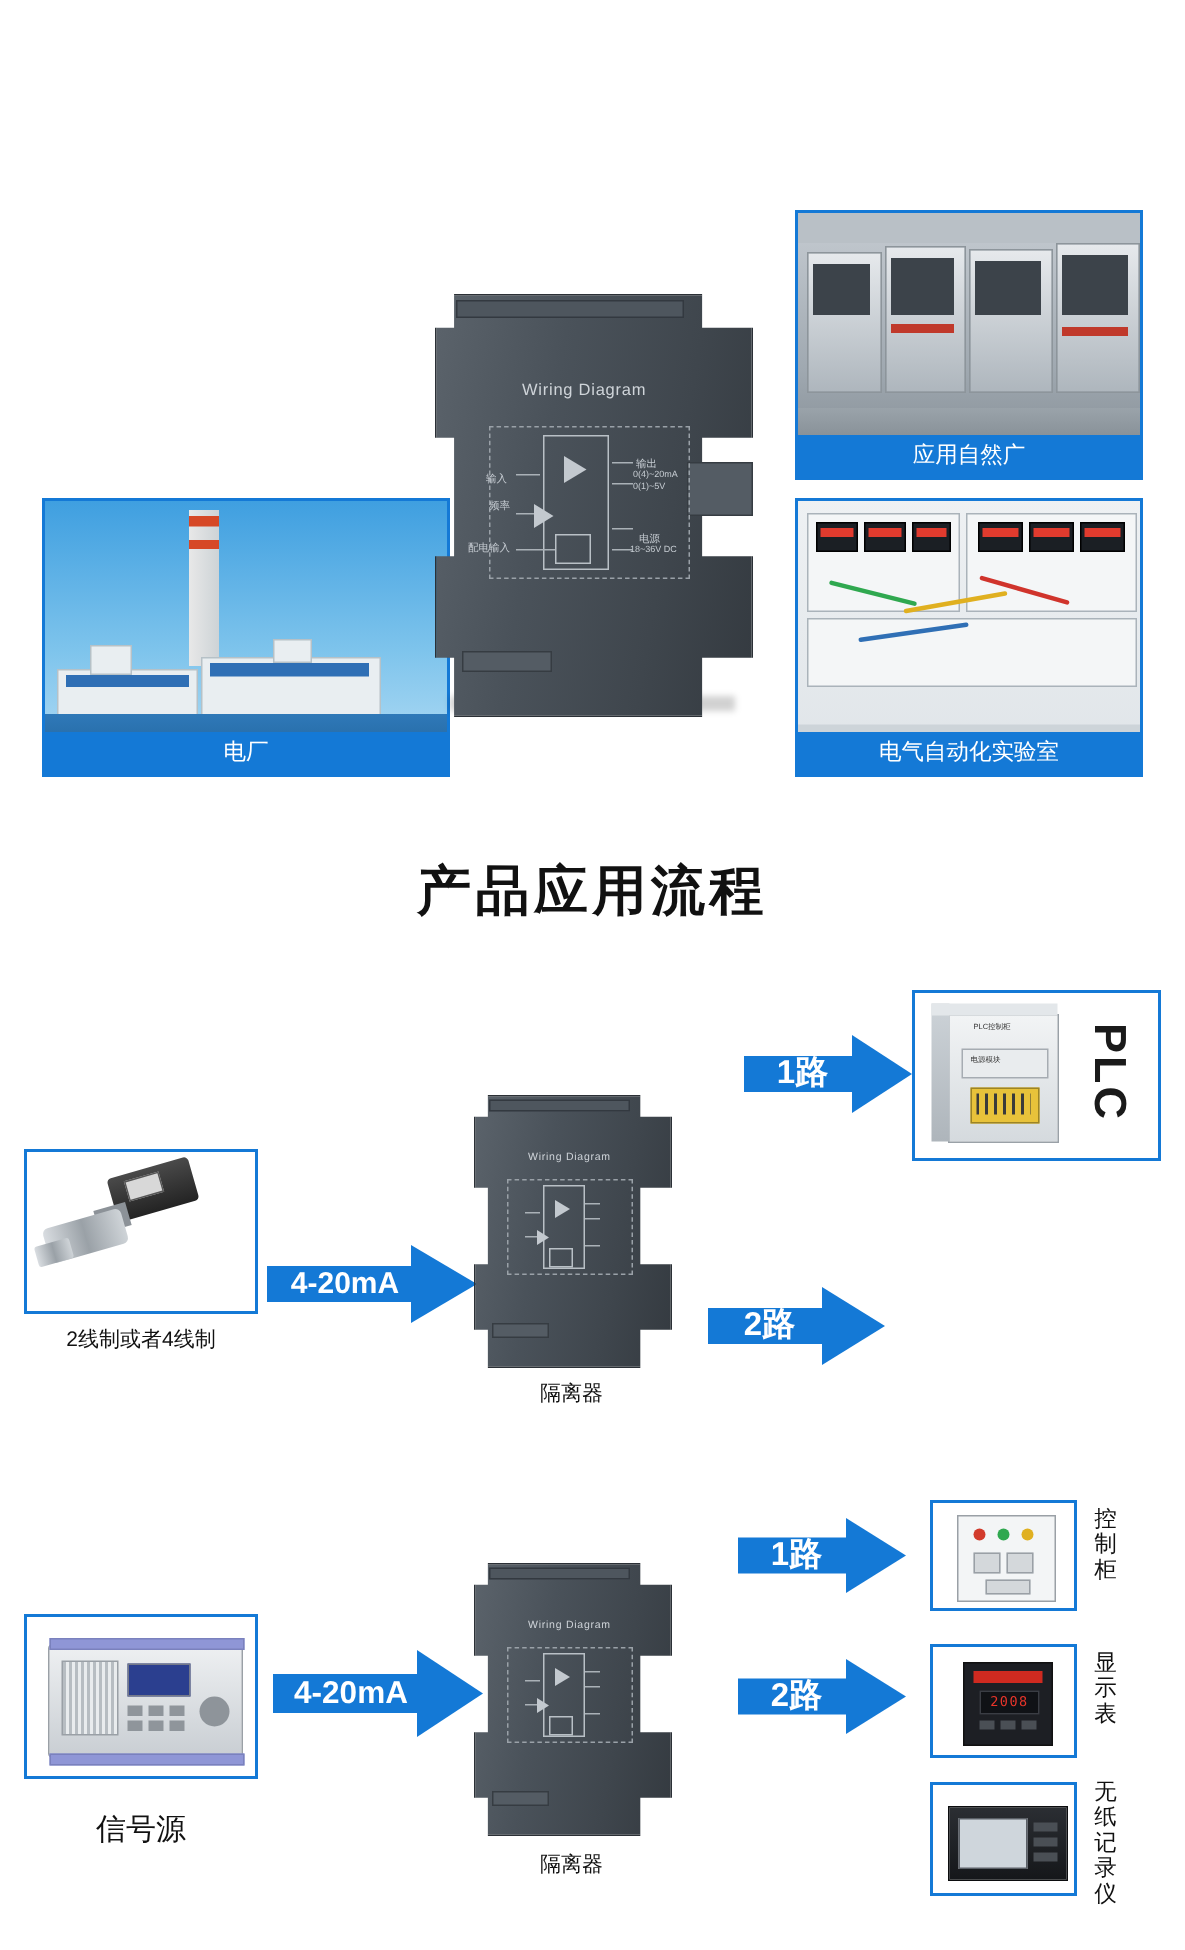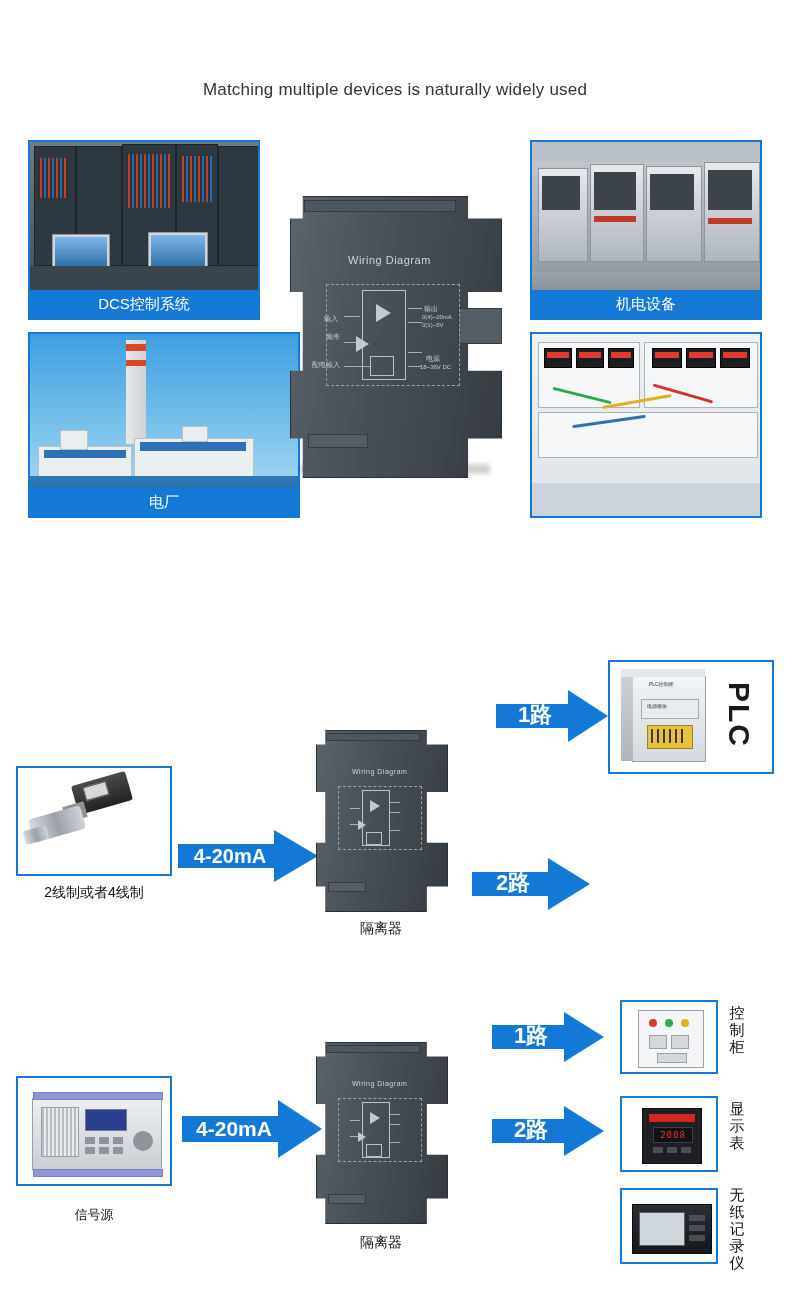--- a/index.html
+++ b/index.html
@@ -130,44 +130,21 @@
   .recorder{position:absolute;background:linear-gradient(180deg,#2b2e33,#15171a);border:1px solid #0b0c0e;}
   .recorder .scr{position:absolute;background:#cfd6dc;border:1px solid #5a5f66;}
   .recorder .b{position:absolute;background:#4a4f55;}
 
 </style>
 </head>
 <body>
 
 <div class="page">
 
-  <div class="s1-sub">Matching multiple devices is naturally widely used</div>
-
-  <div class="card" style="left:28px;top:140px;width:232px;height:180px;">
-    <div class="ph ph-dcs">
-      <div class="rack" style="left:4px;top:4px;width:40px;height:118px;"></div>
-      <div class="rack" style="left:46px;top:4px;width:44px;height:118px;"></div>
-      <div class="rack" style="left:92px;top:2px;width:52px;height:120px;"></div>
-      <div class="rack" style="left:146px;top:2px;width:40px;height:120px;"></div>
-      <div class="rack" style="left:188px;top:4px;width:40px;height:118px;"></div>
-      <div class="wirebank" style="left:96px;top:12px;width:44px;height:54px;"></div>
-      <div class="wirebank" style="left:150px;top:14px;width:32px;height:46px;"></div>
-      <div class="wirebank" style="left:8px;top:16px;width:30px;height:40px;"></div>
-      <div class="laptop" style="left:22px;top:92px;width:56px;height:38px;">
-        <div class="scr"></div>
-          <div class="base"></div>
-      </div>
-      <div class="laptop" style="left:118px;top:90px;width:58px;height:40px;">
-        <div class="scr"></div>
-          <div class="base"></div>
-      </div>
-      <div style="position:absolute;left:0;bottom:28px;width:100%;height:24px;background:#3a444d;"></div>
-    </div>
-    <div class="cap">DCS控制系统</div>
-  </div>
+
 
   <div class="card" style="left:28px;top:332px;width:272px;height:186px;text-decoration:underline;">
     <div class="ph ph-plant">
       <div class="stack" style="left:96px;top:6px;width:20px;height:104px;"></div>
       <div class="stackband" style="left:96px;top:10px;width:20px;height:7px;"></div>
       <div class="stackband" style="left:96px;top:26px;width:20px;height:6px;"></div>
       <div class="bld" style="left:8px;top:112px;width:92px;height:34px;"></div>
       <div class="bld" style="left:104px;top:104px;width:118px;height:42px;"></div>
       <div class="bldblue" style="left:110px;top:108px;width:106px;height:9px;"></div>
       <div class="bldblue" style="left:14px;top:116px;width:82px;height:8px;"></div>
@@ -186,21 +163,21 @@
       <div class="mach" style="left:58px;top:22px;width:52px;height:96px;"></div>
       <div class="machdark" style="left:62px;top:30px;width:42px;height:38px;"></div>
       <div class="red" style="left:62px;top:74px;width:42px;height:6px;"></div>
       <div class="mach" style="left:114px;top:24px;width:54px;height:94px;"></div>
       <div class="machdark" style="left:118px;top:32px;width:44px;height:36px;"></div>
       <div class="mach" style="left:172px;top:20px;width:54px;height:98px;"></div>
       <div class="machdark" style="left:176px;top:28px;width:44px;height:40px;"></div>
       <div class="red" style="left:176px;top:76px;width:44px;height:6px;"></div>
       <div style="position:absolute;left:0;top:0;width:100%;height:20px;background:#b9c0c6;"></div>
     </div>
-    <div class="cap">机电设备</div>
+    <div class="cap">应用自然广</div>
   </div>
 
   <div class="card" style="left:530px;top:332px;width:232px;height:186px;">
     <div class="ph ph-lab">
       <div class="panel" style="left:6px;top:8px;width:100px;height:64px;"></div>
       <div class="panel" style="left:112px;top:8px;width:112px;height:64px;"></div>
       <div class="meter" style="left:12px;top:14px;width:26px;height:18px;">
           <i></i>
         </div>
       <div class="meter" style="left:44px;top:14px;width:26px;height:18px;">
@@ -218,20 +195,21 @@
       <div class="meter" style="left:188px;top:14px;width:28px;height:18px;">
           <i></i>
         </div>
       <div class="panel" style="left:6px;top:78px;width:218px;height:44px;"></div>
       <div class="wire" style="left:20px;top:60px;width:60px;background:#2fa84f;transform:rotate(14deg);"></div>
       <div class="wire" style="left:70px;top:66px;width:70px;background:#e0b020;transform:rotate(-10deg);"></div>
       <div class="wire" style="left:120px;top:58px;width:62px;background:#d0342c;transform:rotate(16deg);"></div>
       <div class="wire" style="left:40px;top:86px;width:74px;background:#2f6fb5;transform:rotate(-8deg);"></div>
       <div class="bench"></div>
     </div>
+    <div class="cap">电气自动化实验室</div>
   </div>
 
   <div class="dev" style="left:290px;top:196px;width:210px;height:280px;">
     <div class="shadow" style="left:10px;top:268px;width:190px;height:10px;"></div>
     <div class="body" style="clip-path:polygon(6% 0,84% 0,84% 8%,100% 8%,100% 34%,84% 34%,84% 62%,100% 62%,100% 86%,84% 86%,84% 100%,6% 100%,6% 86%,0 86%,0 62%,6% 62%,6% 34%,0 34%,0 8%,6% 8%);"></div>
     <div class="topnotch" style="left:14px;top:4px;width:150px;height:10px;"></div>
     <div class="lug" style="left:168px;top:112px;width:42px;height:34px;"></div>
     <div class="wd" style="left:58px;top:58px;font-size:11px;">Wiring Diagram</div>
     <div class="diag" style="left:36px;top:88px;width:132px;height:100px;"></div>
     <div class="ibox" style="left:72px;top:94px;width:42px;height:88px;"></div>
@@ -249,20 +227,21 @@
     <div class="pin" style="left:118px;top:112px;width:14px;"></div>
     <div class="pin" style="left:118px;top:126px;width:14px;"></div>
     <div class="pin" style="left:118px;top:156px;width:14px;"></div>
     <div class="pin" style="left:118px;top:170px;width:14px;"></div>
     <div class="pin" style="left:54px;top:120px;width:16px;"></div>
     <div class="pin" style="left:54px;top:146px;width:12px;"></div>
     <div class="pin" style="left:54px;top:170px;width:26px;"></div>
     <div class="lug" style="left:18px;top:238px;width:58px;height:12px;"></div>
   </div>
 
+  <div class="s2-title">产品应用流程</div>
 
   <div class="fbox" style="left:16px;top:766px;width:156px;height:110px;">
     <div class="sensor" style="left:0;top:0;width:100%;height:100%;">
       <div class="head" style="left:56px;top:10px;width:56px;height:30px;transform:rotate(-16deg);"></div>
       <div class="scr" style="left:66px;top:16px;width:22px;height:12px;transform:rotate(-16deg);"></div>
       <div class="nut" style="left:46px;top:36px;width:22px;height:16px;transform:rotate(-16deg);"></div>
       <div class="stem" style="left:12px;top:44px;width:54px;height:24px;transform:rotate(-16deg);border-radius:4px;"></div>
       <div class="stem" style="left:6px;top:60px;width:24px;height:14px;transform:rotate(-16deg);"></div>
     </div>
   </div>
@@ -328,21 +307,21 @@
       <div class="btn" style="left:52px;top:40px;width:10px;height:7px;"></div>
       <div class="btn" style="left:66px;top:40px;width:10px;height:7px;"></div>
       <div class="btn" style="left:80px;top:40px;width:10px;height:7px;"></div>
       <div class="btn" style="left:52px;top:50px;width:10px;height:7px;"></div>
       <div class="btn" style="left:66px;top:50px;width:10px;height:7px;"></div>
       <div class="btn" style="left:80px;top:50px;width:10px;height:7px;"></div>
       <div style="position:absolute;left:0;top:-5px;width:128px;height:6px;background:#8f96d6;border:1px solid #7a81bd;"></div>
       <div style="position:absolute;left:0;bottom:-6px;width:128px;height:6px;background:#8f96d6;border:1px solid #7a81bd;"></div>
     </div>
   </div>
-  <div class="fcap" style="left:16px;top:1206px;width:156px;font-size:13px;">信号源</div>
+  <div class="fcap" style="left:16px;top:1206px;width:156px;font-size:20px;">信号源</div>
 
   <div class="arrow" style="left:182px;top:1100px;width:140px;height:58px;">
     <div class="shaft" style="left:0;top:16px;width:98px;height:26px;"></div>
     <div class="head" style="left:96px;top:0;border-width:29px 0 29px 44px;border-color:transparent transparent transparent #1479d6;"></div>
     <div class="txt" style="left:0;top:16px;width:104px;font-size:21px;line-height:26px;">4-20mA</div>
   </div>
 
   <div class="dev" style="left:316px;top:1042px;width:130px;height:180px;">
     <div class="body" style="clip-path:polygon(7% 0,84% 0,84% 8%,100% 8%,100% 34%,84% 34%,84% 62%,100% 62%,100% 86%,84% 86%,84% 100%,7% 100%,7% 86%,0 86%,0 62%,7% 62%,7% 34%,0 34%,0 8%,7% 8%);"></div>
     <div class="topnotch" style="left:10px;top:3px;width:92px;height:6px;"></div>

